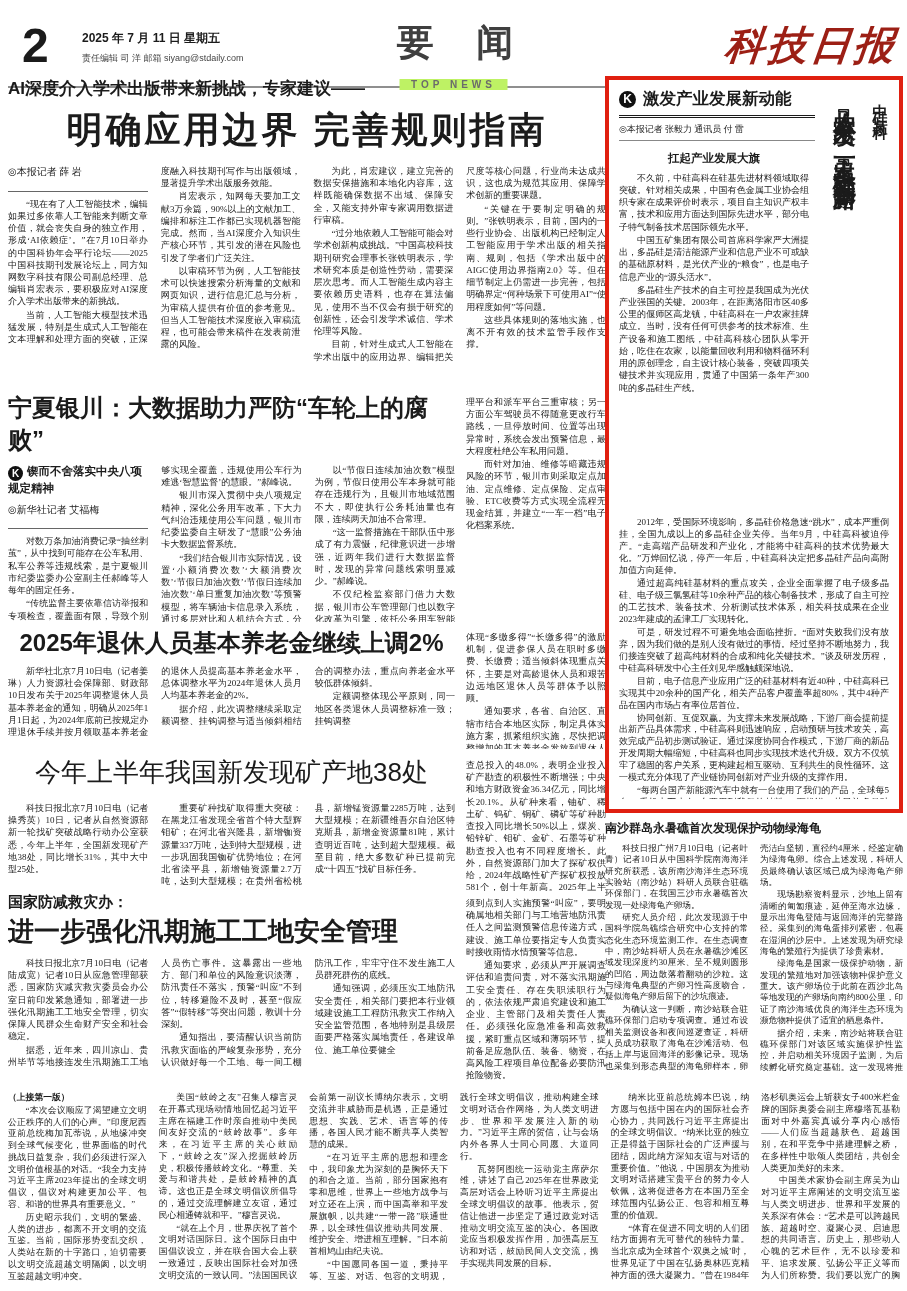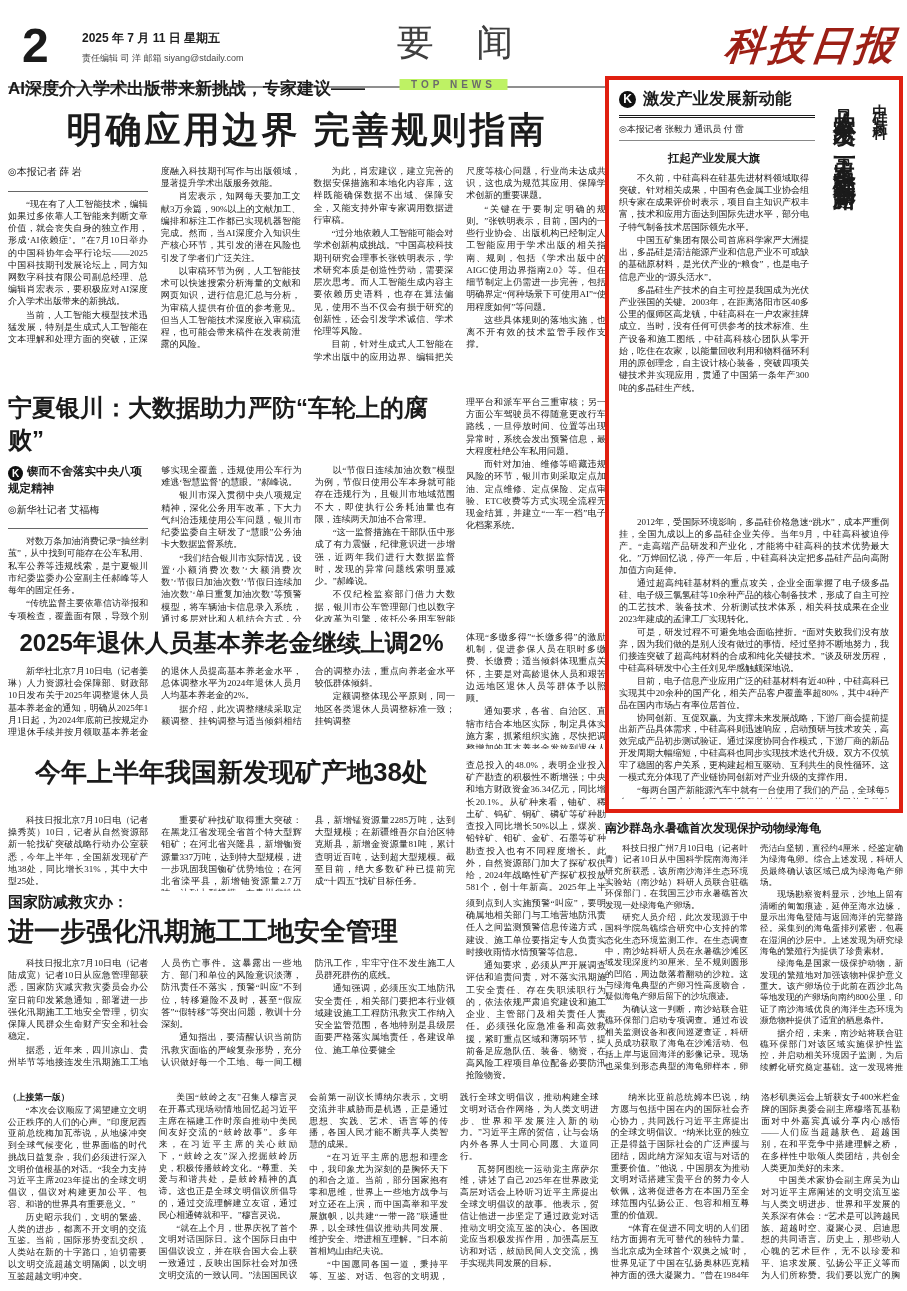--- a/index.html
+++ b/index.html
@@ -5,21 +5,21 @@
   html,body{margin:0;padding:0;background:#e8e8e8;}
   .page{position:relative;width:907px;height:1291px;background:#ffffff;margin:0 auto;overflow:hidden;
         font-family:"Liberation Serif","DejaVu Serif",serif;color:#1b1b1b;}
   .hd{font-family:"Liberation Sans","DejaVu Sans",sans-serif;}
   
   .page-num{position:absolute;left:22px;top:22px;font-size:48px;font-weight:900;line-height:1;}
   .date-block{position:absolute;left:82px;top:30px;}
   .date-line{font-size:12px;font-weight:bold;}
   .editor-line{font-size:9px;color:#444;margin-top:5px;}
   .section-title{position:absolute;left:360px;top:18px;width:190px;text-align:center;
-                 font-size:37px;font-weight:400;color:#3f3f3f;letter-spacing:16px;text-indent:16px;}
+                 font-size:37px;font-weight:700;color:#3f3f3f;letter-spacing:16px;text-indent:16px;}
   .masthead{position:absolute;right:10px;top:18px;font-size:40px;font-weight:900;font-style:italic;
             color:#9c1f15;letter-spacing:3px;transform:skewX(-6deg);}
   .header-rule{position:absolute;left:8px;right:6px;top:86px;border-top:2px solid #8f8f8f;}
   .topnews{position:absolute;top:79px;left:50%;transform:translateX(-50%);background:#bef264;
            padding:0 12px;font-size:10px;font-weight:bold;color:#6b6b6b;letter-spacing:4px;}
   
   .art{position:absolute;overflow:hidden;}
   .para{margin:0 0 1px 0;text-indent:2em;text-align:justify;}
   .kicker{font-weight:800;}
   .byline{font-size:10px;text-indent:0;}
@@ -40,22 +40,22 @@
   .side-col .para:first-child{text-indent:0;}
   .yc{left:8px;top:392px;width:598px;height:230px;}
   .yc .headline{font-size:24px;font-weight:900;}
   .yc .body{margin-top:8px;columns:3;column-gap:13px;height:190px;font-size:9px;line-height:1.36;overflow:hidden;}
   .yc .side-col{height:222px;}
   .pn{left:8px;top:627px;width:598px;height:124px;}
   .pn .headline{font-size:24px;font-weight:900;text-align:center;}
   .pn .body{margin-top:6px;columns:3;column-gap:13px;height:82px;font-size:9px;line-height:1.36;overflow:hidden;}
   .pn .side-col{height:118px;}
   .mn{left:8px;top:755px;width:598px;height:136px;}
-  .mn .headline{font-size:26px;font-weight:700;text-align:center;}
-  .mn .body{margin-top:24px;columns:3;column-gap:13px;height:92px;font-size:9px;line-height:1.36;overflow:hidden;}
+  .mn .headline{font-size:26px;font-weight:400;text-align:center;}
+  .mn .body{margin-top:12px;columns:3;column-gap:13px;height:92px;font-size:9px;line-height:1.36;overflow:hidden;}
   .mn .side-col{height:132px;}
   .fl{left:8px;top:893px;width:598px;height:196px;}
   .fl .kicker{font-size:15px;}
   .fl .headline{font-size:26px;font-weight:900;margin-top:2px;}
   .fl .body{margin-top:8px;columns:3;column-gap:13px;height:118px;font-size:9px;line-height:1.36;overflow:hidden;}
   .fl .side-col{height:192px;}
   
   .strip{left:8px;top:1092px;width:892px;height:196px;columns:6;column-gap:12px;
          font-size:8.8px;line-height:1.34;overflow:hidden;}
   .strip .marker{font-weight:900;text-indent:0;font-family:"Liberation Sans","DejaVu Sans",sans-serif;}

